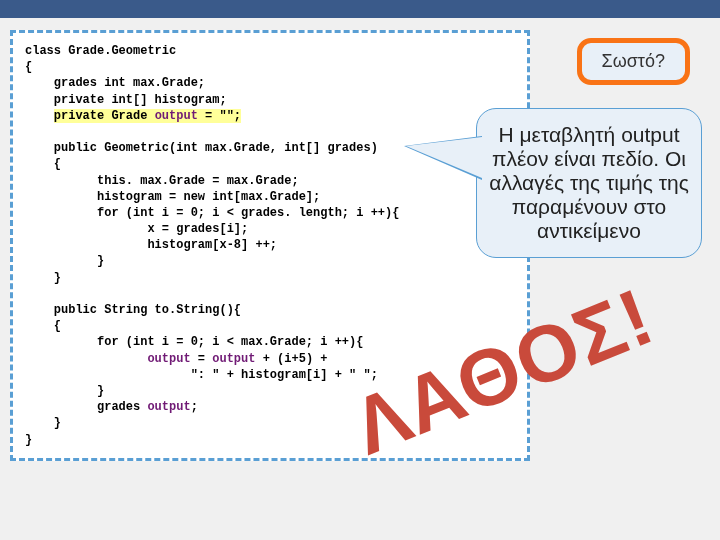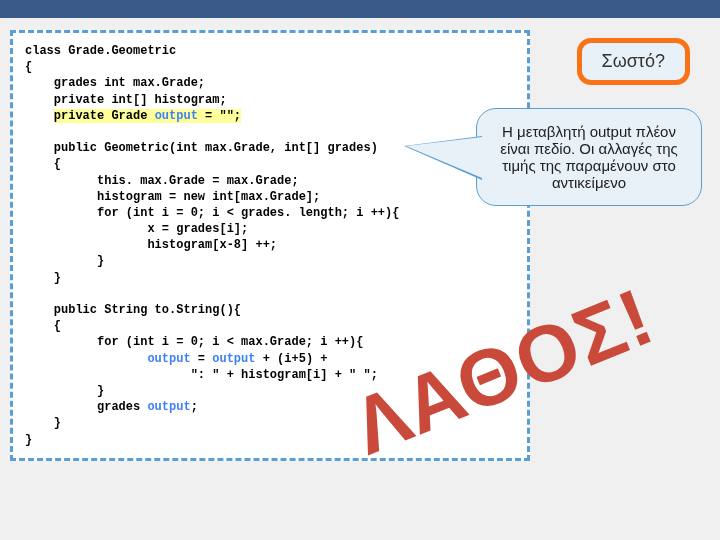--- a/index.html
+++ b/index.html
@@ -33,42 +33,42 @@
   position: relative;
 }
 .code-box pre {
   margin: 0;
   white-space: pre;
   font-family: inherit;
 }
 .hl {
   background: #ffff99;
 }
-.red { color: #3b82f6; }
+.red { color: #701a75; }
 .question-box {
   position: absolute;
   top: 20px;
   right: 30px;
   background: #e8f0f8;
   border: 5px solid #f97316;
   border-radius: 14px;
   padding: 8px 20px;
   font-size: 18px;
   color: #333;
 }
 .callout {
   position: absolute;
   top: 90px;
   right: 18px;
   width: 200px;
   background: #e8f0f8;
   border: 1px solid #5a9fd4;
   border-radius: 20px;
   padding: 14px 12px;
-  font-size: 15px;
+  font-size: 21px;
   text-align: center;
   color: #222;
 }
 .callout p {
   margin: 0 0 10px 0;
 }
 .callout p:last-child { margin: 0; }
 .callout-tail {
   position: absolute;
   left: -72px;

